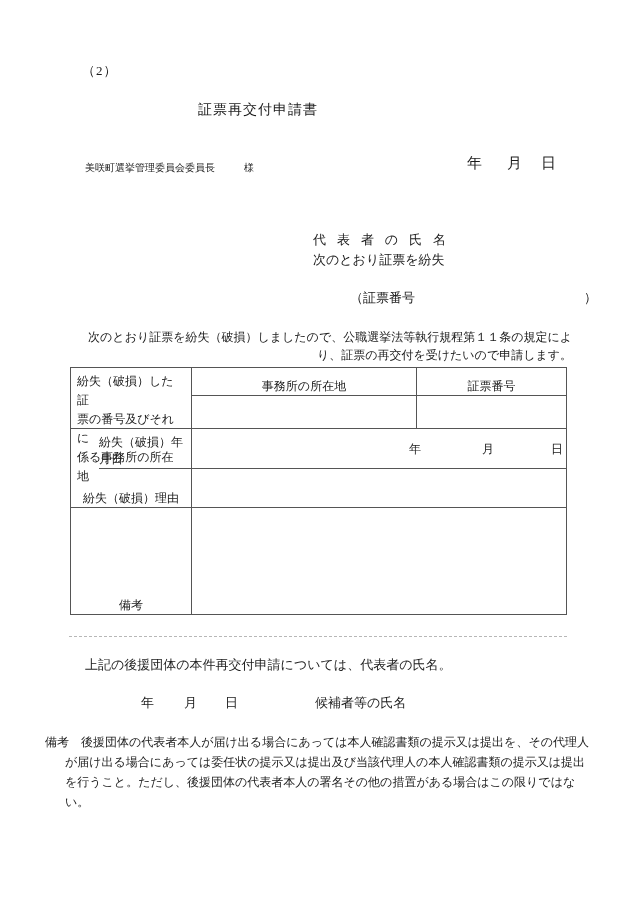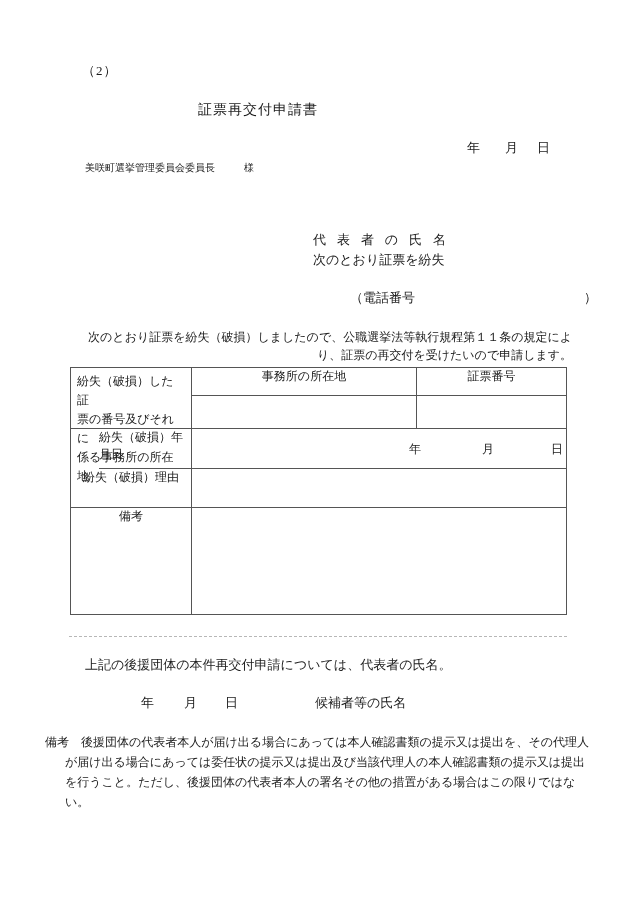--- a/index.html
+++ b/index.html
@@ -6,41 +6,41 @@
   .page {
     position:relative; width:630px; height:903px; background:#ffffff;
     font-family:"Liberation Serif","DejaVu Serif",serif;
     color:#1b1b1b; font-size:13px; overflow:hidden;
   }
   .abs { position:absolute; }
 
   .page-number { left:82px; top:62px; font-size:13px; letter-spacing:1px; }
   .doc-title { left:0; top:101px; width:516px; text-align:center; font-size:14px; letter-spacing:1px; }
 
-  .header-date { left:467px; top:139px; font-size:13px; }
+  .header-date { left:467px; top:154px; font-size:15px; }
   .header-date .m { margin-left:25px; }
   .header-date .d { margin-left:19px; }
 
   .recipient { left:85px; top:161px; font-size:10px; }
   .recipient .hon { margin-left:29px; }
 
   .applicant { left:313px; top:230px; font-size:13px; line-height:19.7px; }
   .applicant .just { width:133px; text-align-last:justify; text-align:justify; }
   .phone-line { left:350px; top:289px; width:247px; display:flex; justify-content:space-between; font-size:13px; }
 
   .statement { left:53px; top:329px; width:519px; font-size:12px; line-height:17.5px; text-indent:1em;text-align:right; }
 
   .form-table {
     left:70px; top:367px; width:497px; height:248px;
     border:1px solid #555; box-sizing:border-box;
     display:grid; grid-template-columns:121px 225px 1fr;
     grid-template-rows:28px 33px 40px 39px 1fr;
     font-size:12px;
   }
-  .cell { box-sizing:border-box; display:flex; align-items:flex-start; }
+  .cell { box-sizing:border-box; display:flex; align-items:flex-end; }
   .bR { border-right:1px solid #555; }
   .bB { border-bottom:1px solid #555; }
   .center { justify-content:center; }
   .cA1 { grid-area:1/1/3/2; align-items:flex-start; padding:4px 6px; }
   .cA1 .multiline { white-space:pre-line; line-height:19px; }
   .cB1 { grid-area:1/2/2/3; }
   .cC1 { grid-area:1/3/2/4; }
   .cB2 { grid-area:2/2/3/3; }
   .cC2 { grid-area:2/3/3/4; }
   .cA3 { grid-area:3/1/4/2;margin-left:28px; }
@@ -80,21 +80,21 @@
 
   <div class="abs recipient">
     <span>美咲町選挙管理委員会委員長</span><span class="hon">様</span>
   </div>
 
   <div class="abs applicant">
     <div class="just">代表者の氏名</div>
     <div>次のとおり証票を紛失</div>
   </div>
   <div class="abs phone-line">
-    <span>（電話番号</span>
+    <span>（証票番号</span>
       <span>）</span>
   </div>
 
   <div class="abs statement">次のとおり証票を紛失（破損）しましたので、公職選挙法等執行規程第１１条の規定により、証票の再交付を受けたいので申請します。</div>
 
   <div class="abs form-table">
     <div class="cell cA1 bR bB">
       <span class="multiline">紛失（破損）した証
 票の番号及びそれに
 係る事務所の所在地</span>

